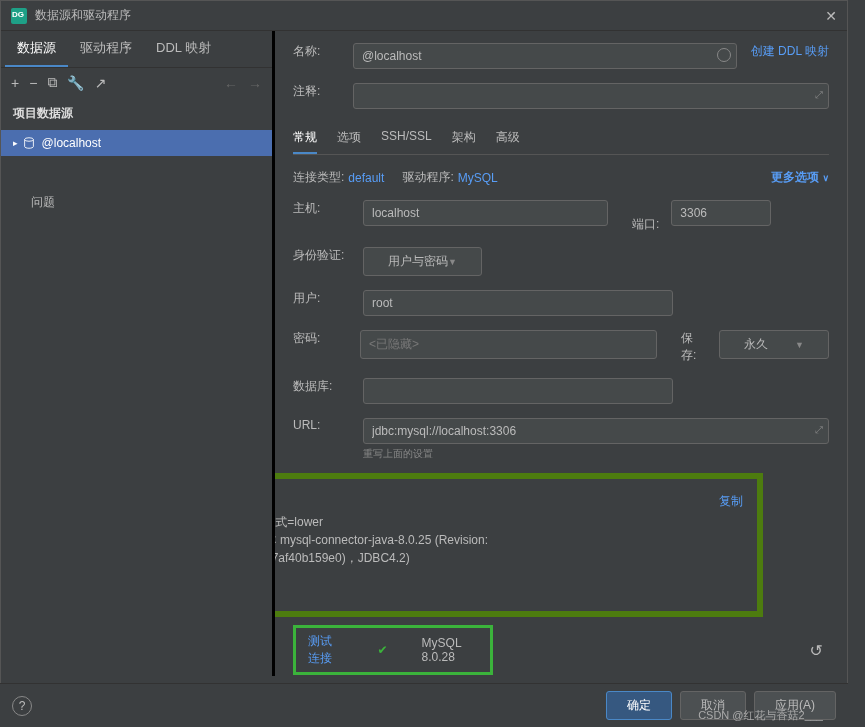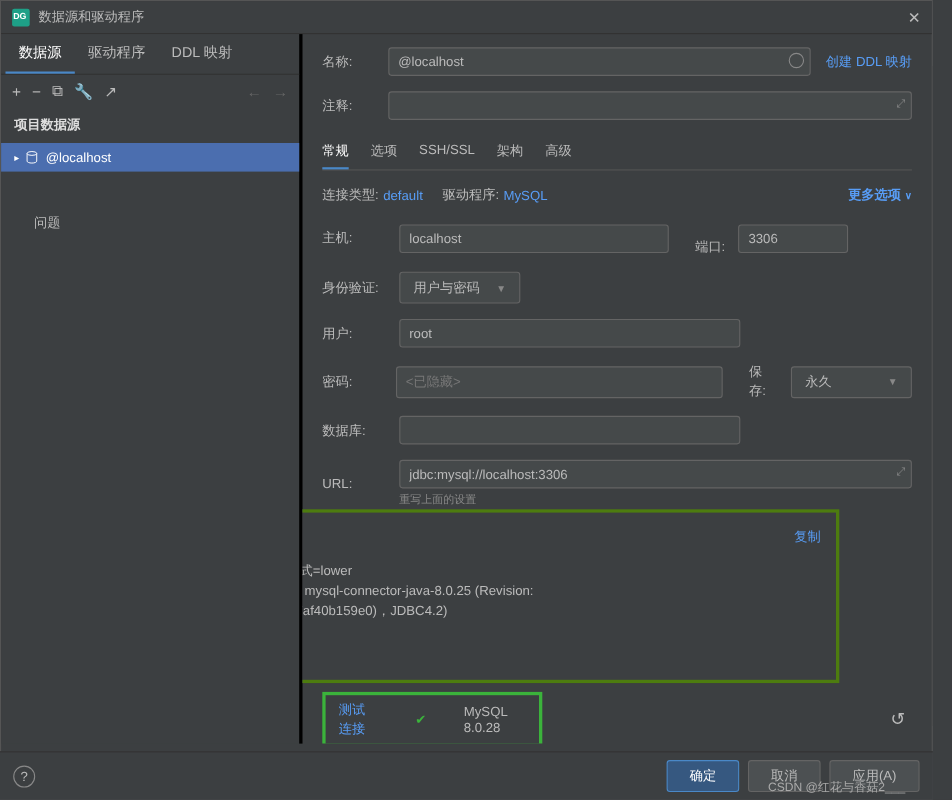--- a/index.html
+++ b/index.html
@@ -17,47 +17,47 @@
 .tab.active { border-bottom: 2px solid #4a88c7; color: #ffffff; }
 .toolbar { display: flex; align-items: center; padding: 6px 10px; gap: 10px; color: #bbbbbb; }
 .toolbar span { cursor: pointer; font-size: 14px; }
 .toolbar .spacer { flex: 1; }
 .section-hdr { padding: 8px 12px; font-weight: bold; color: #ddd; font-size: 12px; }
 .tree-item { display: flex; align-items: center; padding: 6px 12px; background: #4b6eaf; color: #fff; cursor: pointer; }
 .tree-item .arrow { margin-right: 4px; font-size: 9px; }
 .tree-item .icon { width: 14px; height: 14px; margin-right: 6px; }
 .problem-item { padding: 8px 30px; color: #bbbbbb; cursor: pointer; }
 .main { flex: 1; padding: 12px 18px 0 18px; display: flex; flex-direction: column; overflow: hidden; }
-.form-row { display: flex; align-items: center; margin-bottom: 14px; }
+.form-row { display: flex; align-items: flex-start; margin-bottom: 14px; }
 .form-row .lbl { width: 60px; color: #bbbbbb; font-size: 12px; }
 .form-row .lbl-wide { width: 70px; color: #bbbbbb; font-size: 12px; }
 input[type=text], .text-input { background: #45494a; border: 1px solid #646464; color: #bbbbbb; padding: 5px 8px; font-size: 12px; border-radius: 3px; }
 .name-input { flex: 1; position: relative; }
 .name-input input { width: 100%; padding-right: 28px; }
 .name-circle { position: absolute; right: 6px; top: 5px; width: 14px; height: 14px; border: 1px solid #888; border-radius: 50%; }
 .link { color: #589df6; cursor: pointer; padding-left: 14px; font-size: 12px; }
 .comment-input { flex: 1; position: relative; }
 .comment-input input { width: 100%; }
 .expand-icon { position: absolute; right: 6px; top: 6px; color: #888; font-size: 10px; }
 .subtabs { display: flex; gap: 20px; border-bottom: 1px solid #555; margin-bottom: 14px; }
 .subtab { padding: 6px 0; color: #bbbbbb; cursor: pointer; font-size: 12px; }
 .subtab.active { border-bottom: 2px solid #4a88c7; color: #fff; }
 .conn-row { display: flex; align-items: center; margin-bottom: 14px; font-size: 12px; }
 .conn-row .more { margin-left: auto; color: #589df6; cursor: pointer; font-size: 12px; font-weight: bold; }
-.select-box { background: #45494a; border: 1px solid #646464; padding: 5px 12px; border-radius: 3px; display: flex; align-items: center; min-width: 110px; }
+.select-box { background: #45494a; border: 1px solid #646464; padding: 5px 24px; border-radius: 3px; display: flex; align-items: center; min-width: 110px; }
 .select-box .arrow-down { margin-left: auto; font-size: 9px; color: #888; }
 .host-row .host-in { width: 245px; }
 .port-lbl { margin-left: 24px; margin-right: 12px; margin-top: 16px; }
 .port-in { width: 100px; }
 .user-in, .pw-in, .db-in { width: 310px; }
 .pw-placeholder { color: #777; }
 .save-lbl { margin-left: 24px; margin-right: 12px; }
 .save-sel { width: 100px; }
 .hint { font-size: 10px; color: #888; margin-top: 3px; }
-.result-box { border: 3px solid #4d7c0f; margin: 0 -2px 8px -2px; padding: 18px 14px; position: relative; background: #3c3f41; }
+.result-box { border: 6px solid #4d7c0f; margin: 0 -2px 8px -2px; padding: 8px 14px; position: relative; background: #3c3f41; }
 .copy-link { position: absolute; right: 14px; top: 14px; color: #589df6; cursor: pointer; font-size: 12px; }
 .result-body { color: #bbbbbb; line-height: 1.5; font-size: 12px; }
 .test-row { display: flex; align-items: center; border: 3px solid #3bb33b; padding: 5px 12px; width: 200px; margin-left: 0; gap: 28px; }
 .test-link { color: #589df6; cursor: pointer; font-size: 12px; }
 .check { color: #3bb33b; margin: 0 6px; }
 .version { color: #bbbbbb; font-size: 12px; }
 .revert { margin-left: auto; color: #bbbbbb; cursor: pointer; font-size: 16px; margin-right: 6px; }
 .footer { position: absolute; bottom: 0; left: 0; right: 17px; height: 44px; background: #3c3f41; border-top: 1px solid #323232; display: flex; align-items: center; padding: 0 12px; }
 .help-icon { width: 20px; height: 20px; border: 1px solid #888; border-radius: 50%; display: flex; align-items: center; justify-content: center; color: #bbbbbb; cursor: pointer; }
 .footer-btns { margin-left: auto; display: flex; gap: 8px; }

